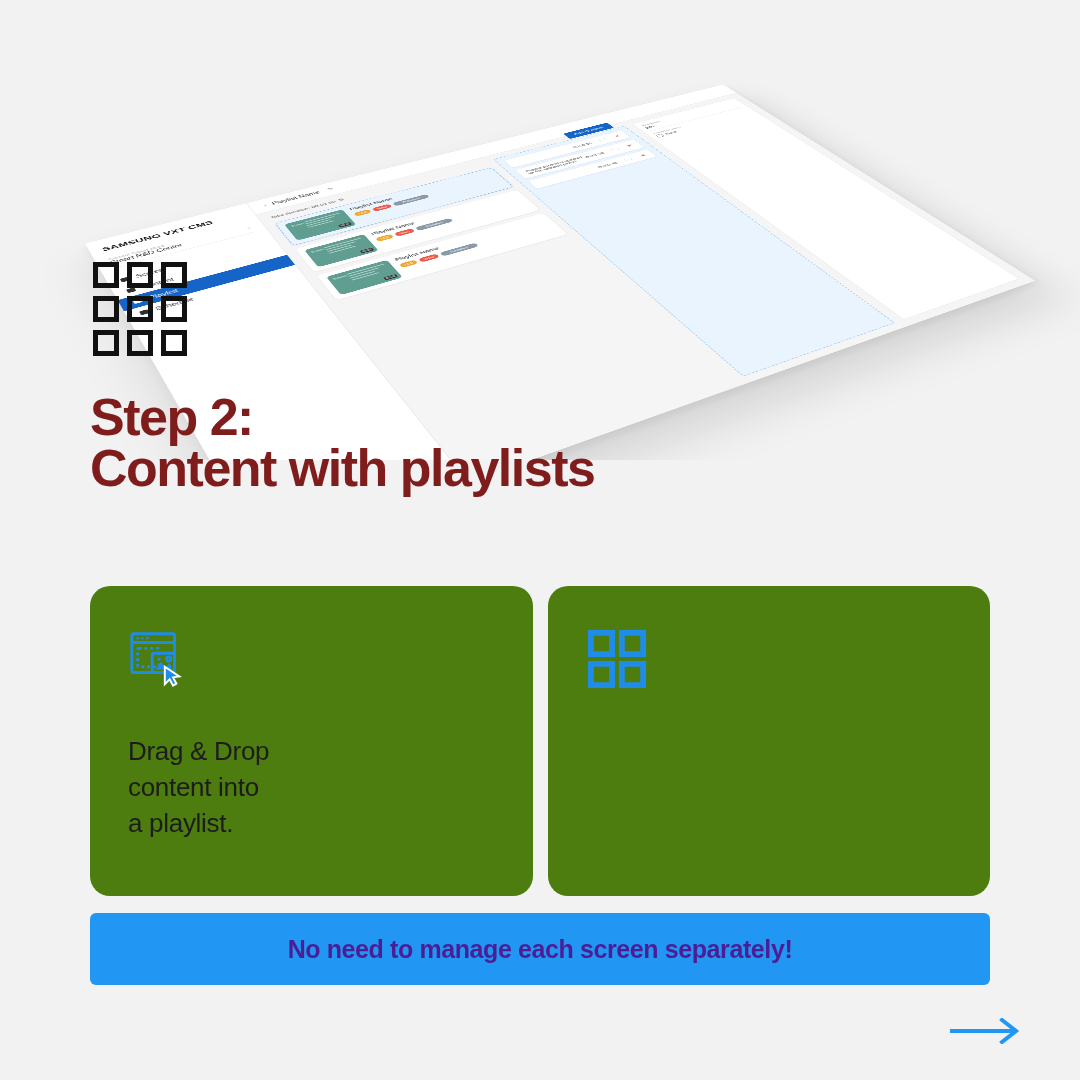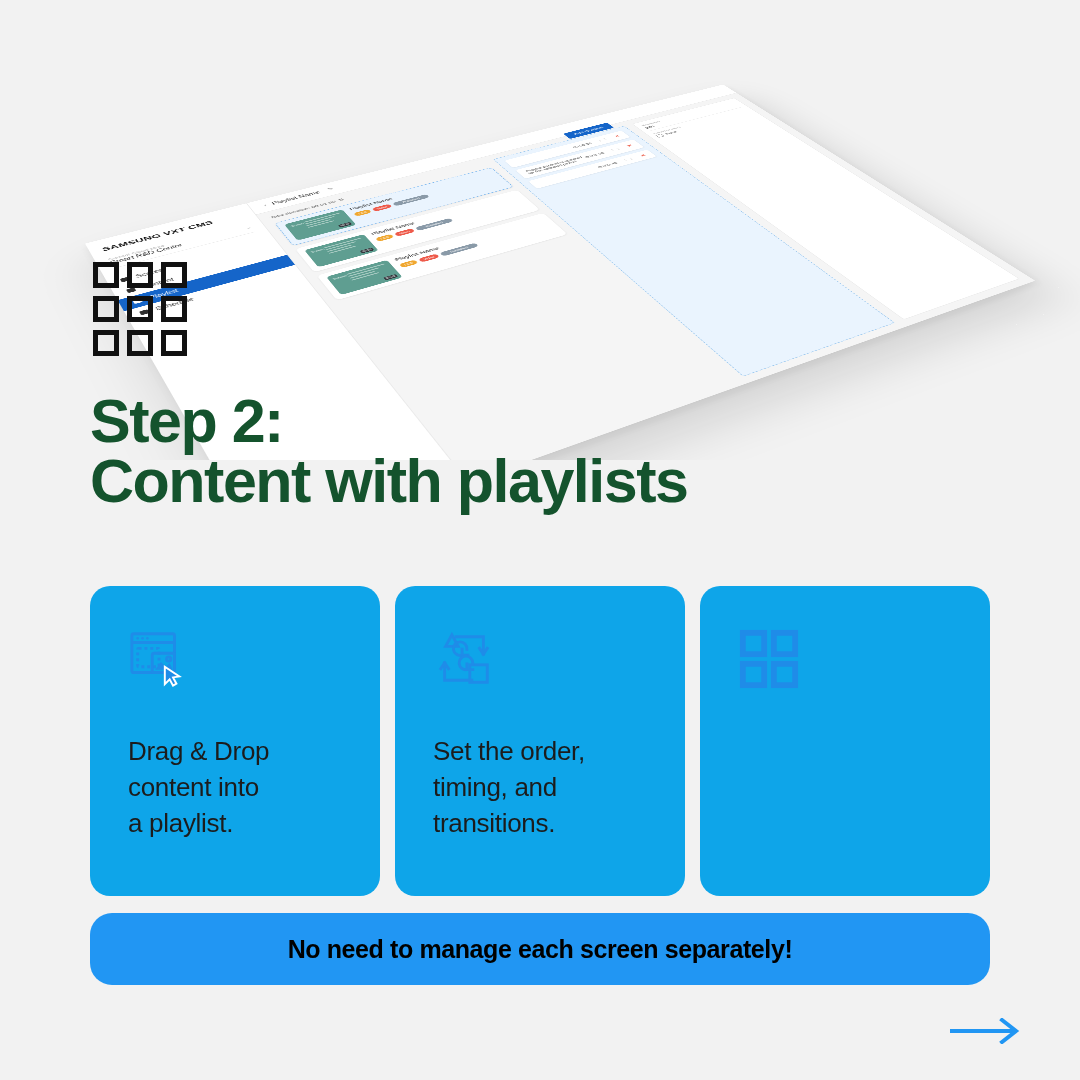--- a/index.html
+++ b/index.html
@@ -268,41 +268,41 @@
   .grid-deco span {
     border: 5px solid #111111;
     box-sizing: border-box;
   }
 
   
   .headline {
     position: absolute;
     left: 90px;
     top: 392px;
-    color: #14532d;
+    color: #7f1d1d;
     font-weight: bold;
-    font-size: 61px;
+    font-size: 52px;
     line-height: 0.98;
     letter-spacing: -1.5px;
     width: 940px;
   }
   .headline .l2 { display: block; }
 
   
   .cards {
     position: absolute;
     left: 90px;
     top: 586px;
     width: 900px;
     display: flex;
     gap: 15px;
   }
   .card {
     flex: 1 1 0;
-    background: #0ea5e9;
+    background: #4d7c0f;
     border-radius: 20px;
     height: 310px;
     box-sizing: border-box;
     padding: 42px 38px;
     display: flex;
     flex-direction: column;
   }
   .card-icon {
     width: 62px;
     height: 62px;
@@ -317,25 +317,25 @@
   }
 
   
   .cta {
     position: absolute;
     left: 90px;
     top: 913px;
     width: 900px;
     height: 72px;
     background: #2196f3;
-    border-radius: 22px;
+    border-radius: 6px;
     display: flex;
     align-items: center;
     justify-content: center;
-    color: #000000;
+    color: #4c1d95;
     font-size: 25px;
     font-weight: bold;
     letter-spacing: -0.4px;
   }
 
   
   .arrow {
     position: absolute;
     right: 58px;
     bottom: 36px;
@@ -535,39 +535,20 @@
         <path d="M28 43 L34 35 L39 40 L43 36 L46 43 Z" fill="#1f8ce8" stroke="none"></path>
         <circle cx="42" cy="32" r="2.2"></circle>
         <path d="M38 40 L38 58 L43 53 L46.5 59.5 L50 57.5 L46.5 51 L53 50 Z" fill="#1f8ce8" stroke="#ffffff" stroke-width="2"></path>
       </svg>
     </span>
     <span class="card-text">Drag &amp; Drop
 content into
 a playlist.</span>
   </div>
 
-  <div class="card">
-    <span class="card-icon">
-      <svg viewBox="0 0 64 64" width="62" height="62" fill="none" stroke="#1f8ce8" stroke-width="3" stroke-linecap="square">
-        <path d="M13 19 L19.5 7 L26 19 Z"></path>
-        <rect x="38" y="38" width="18" height="18"></rect>
-        <path d="M24 9 H52 V27"></path>
-        <path d="M52 27 l-4 -6 M52 27 l4 -6" stroke-linejoin="miter"></path>
-        <path d="M40 54 H12 V36"></path>
-        <path d="M12 36 l-4 6 M12 36 l4 6"></path>
-        <path d="M35 22 a7 7 0 1 0 -5 6"></path>
-        <path d="M30 28 l0 -6 M30 28 l6 0"></path>
-        <path d="M41 36 a7 7 0 1 0 -6 7"></path>
-        <path d="M35 43 l0 -6 M35 43 l6 0"></path>
-      </svg>
-    </span>
-    <span class="card-text">Set the order,
-timing, and
-transitions.</span>
-  </div>
 
   <div class="card">
     <span class="card-icon">
       <svg viewBox="0 0 64 64" width="62" height="62" fill="none" stroke="#1f8ce8" stroke-width="6">
         <rect x="5" y="5" width="22" height="22"></rect>
         <rect x="37" y="5" width="22" height="22"></rect>
         <rect x="5" y="37" width="22" height="22"></rect>
         <rect x="37" y="37" width="22" height="22"></rect>
       </svg>
     </span>

